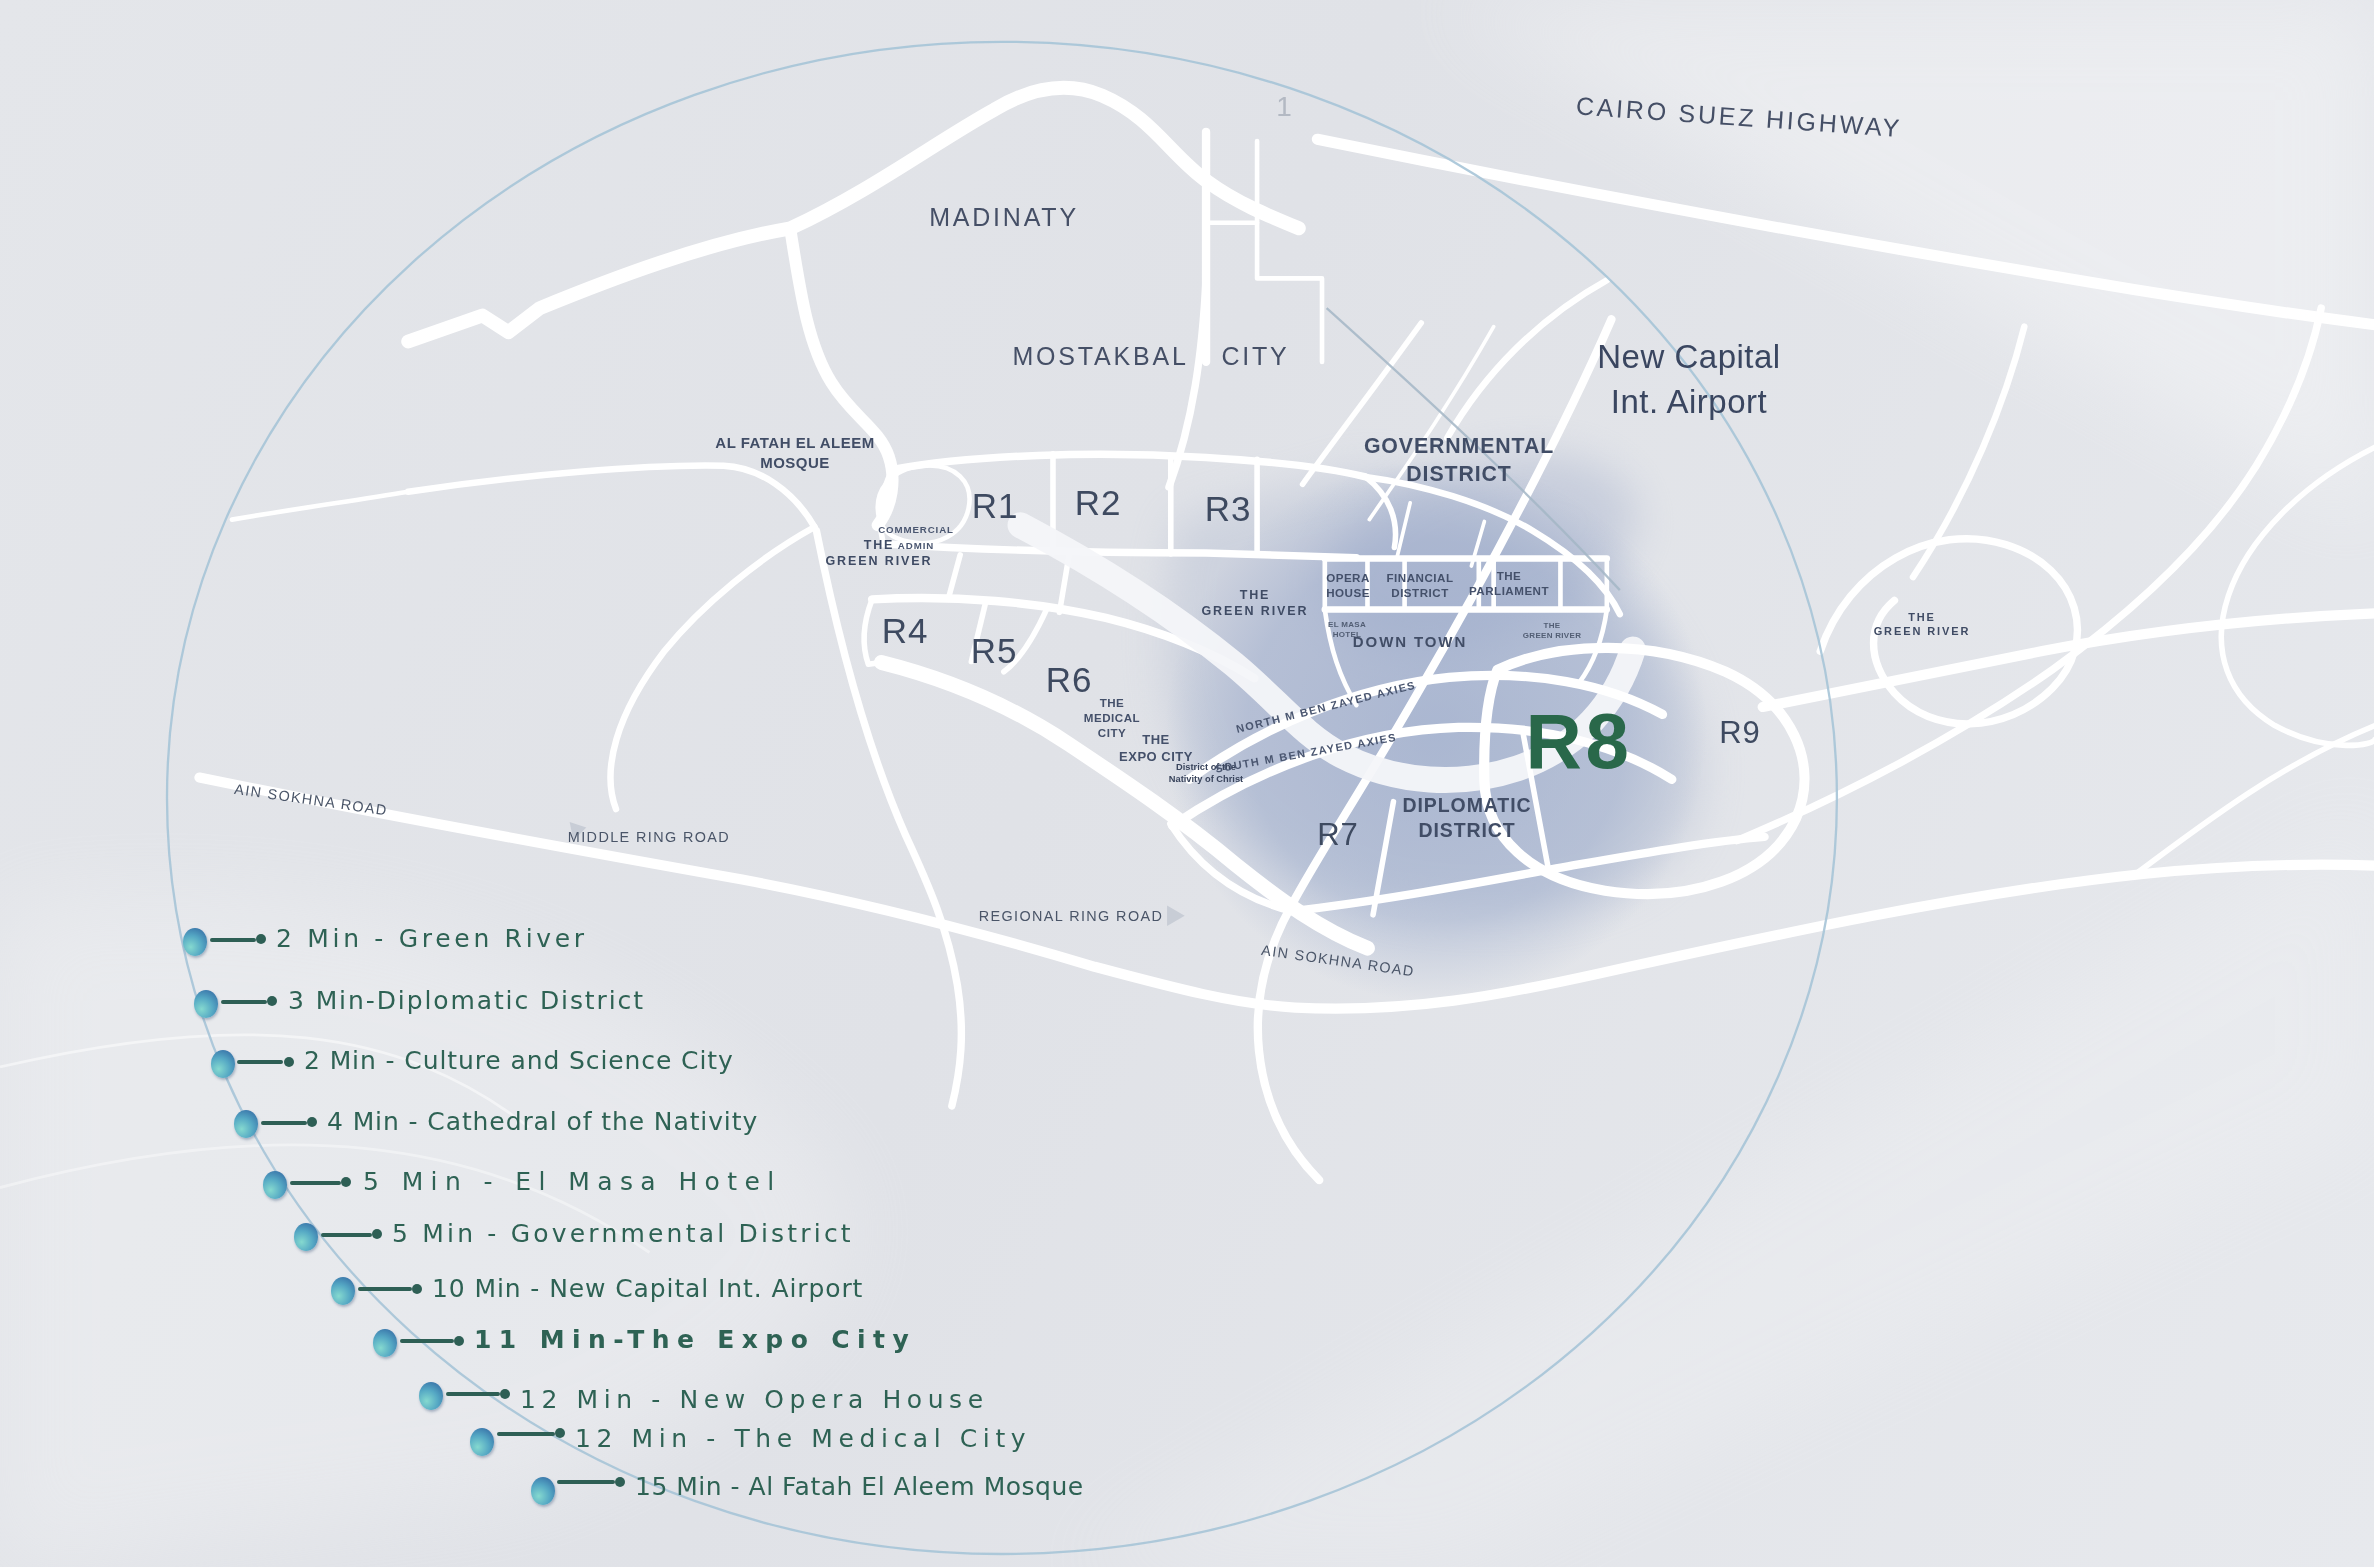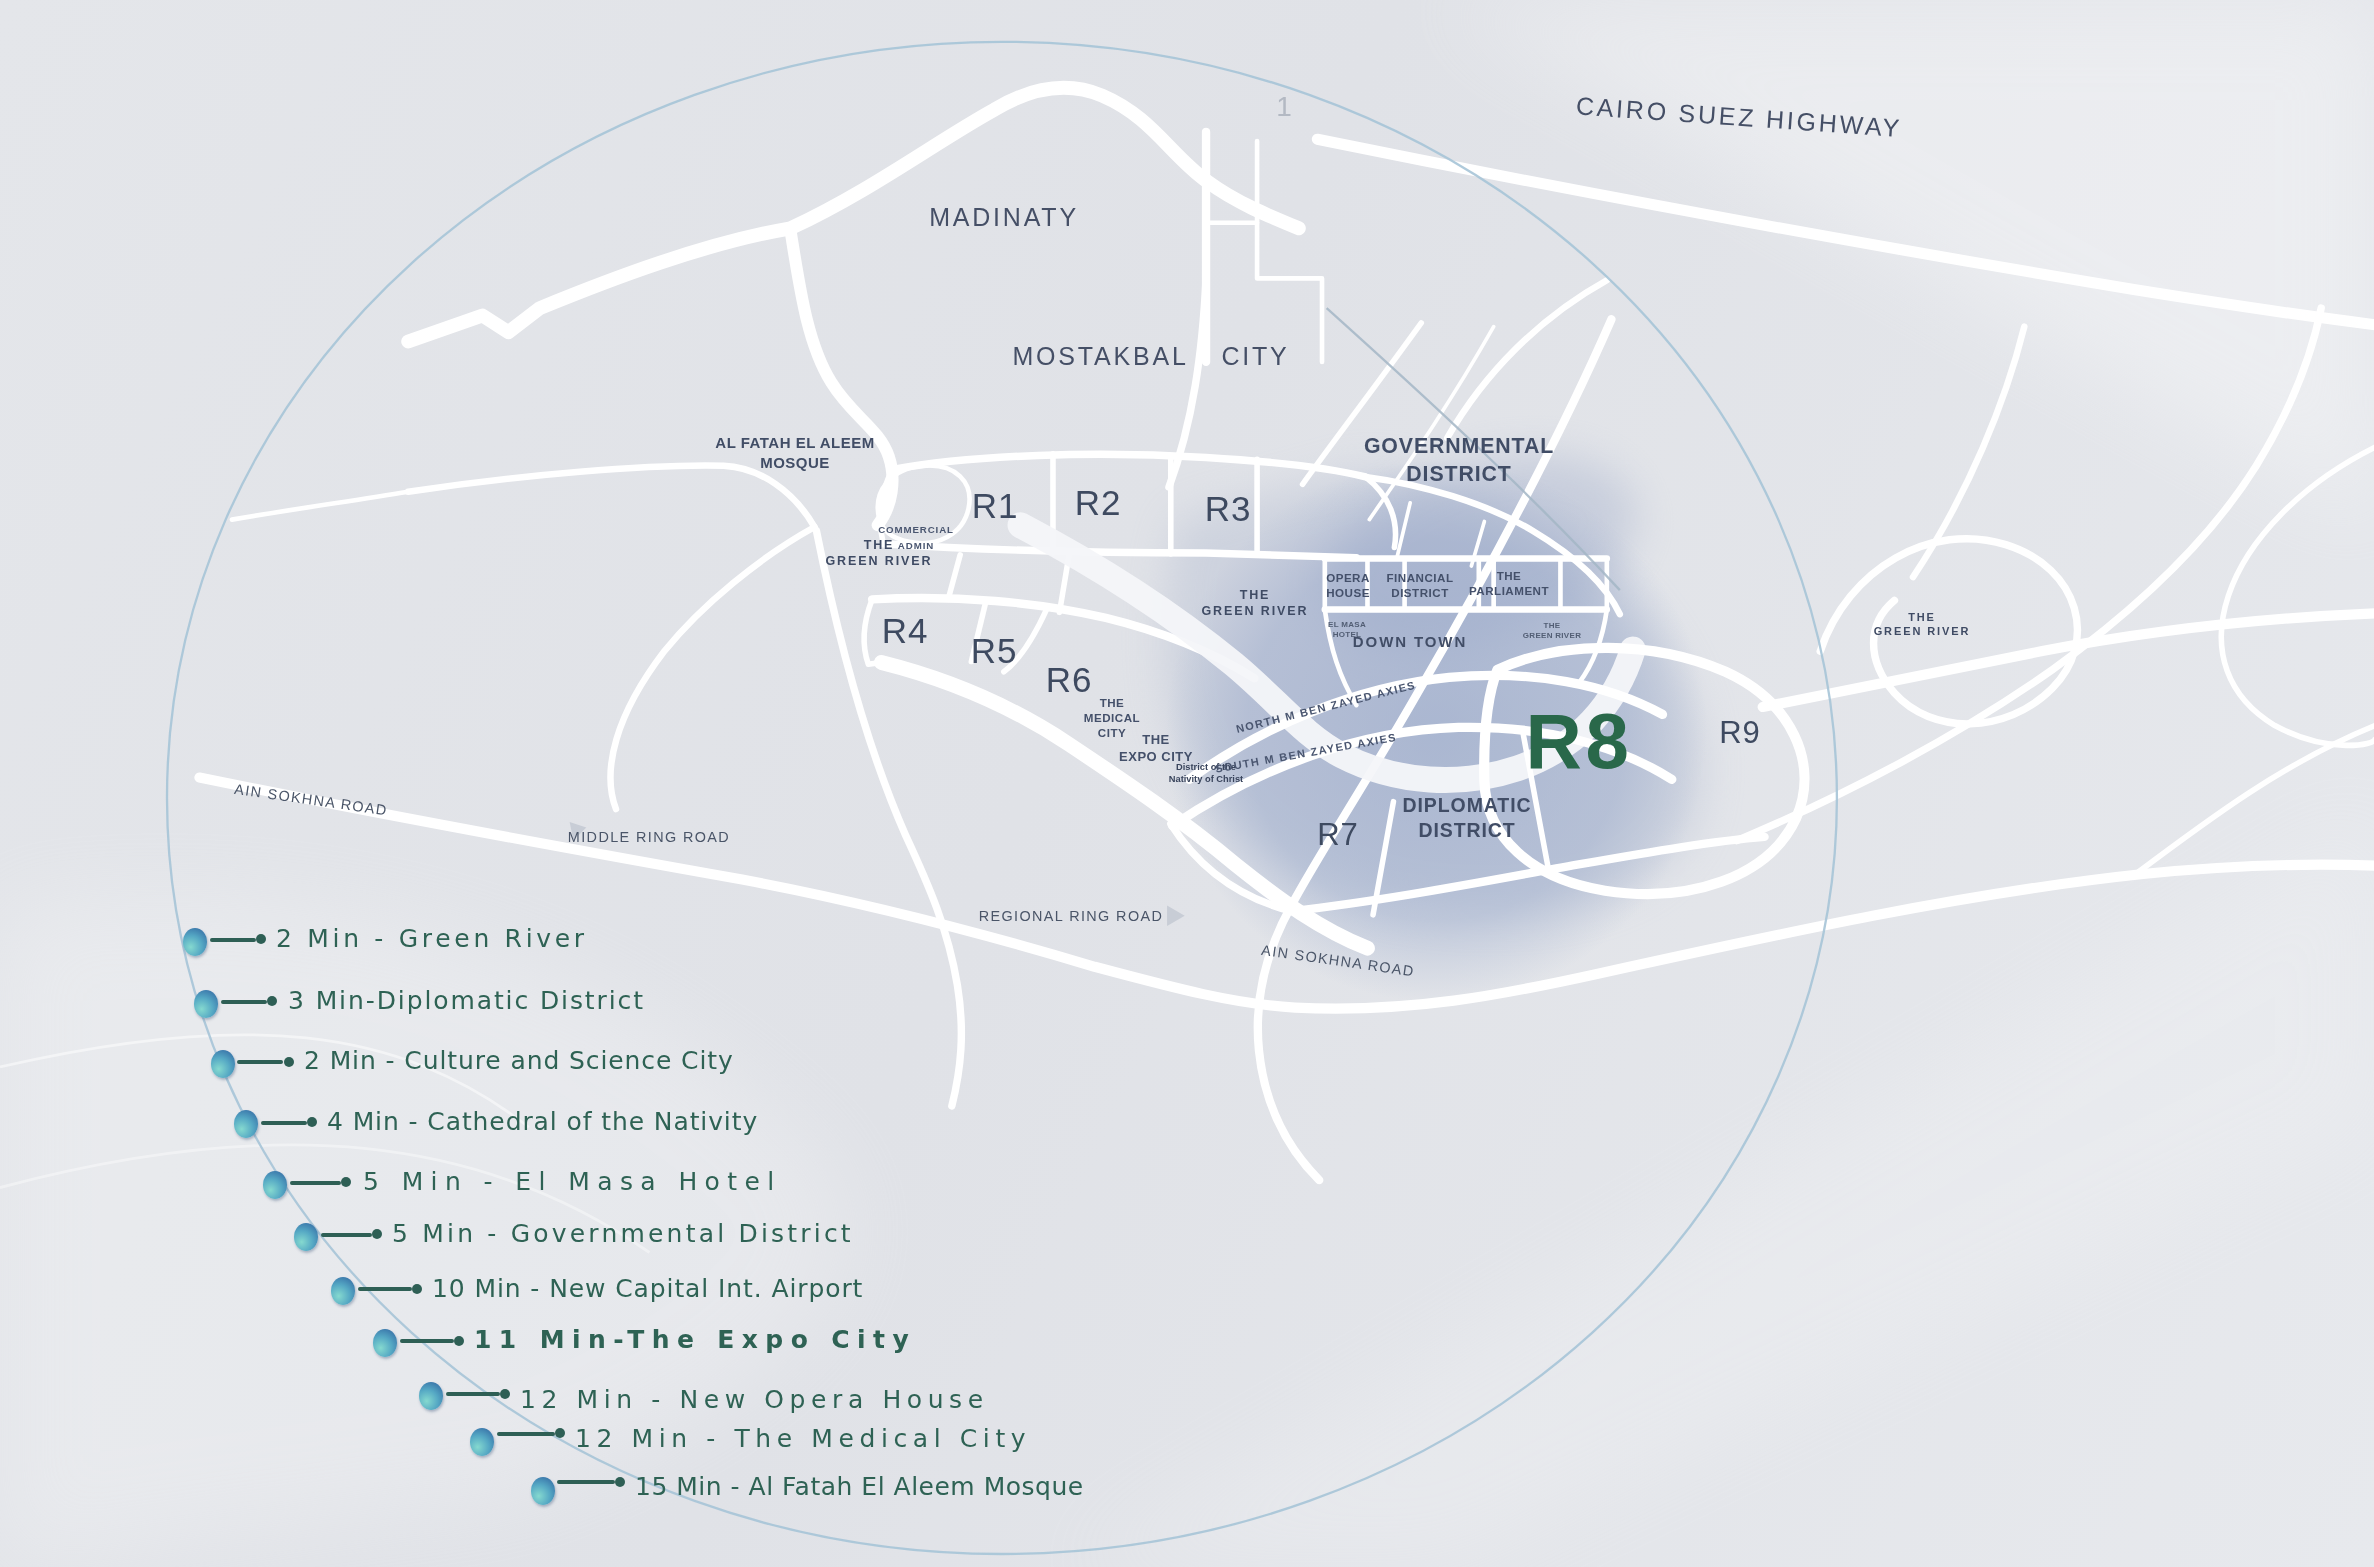--- a/index.html
+++ b/index.html
@@ -152,20 +152,24 @@
     <polygon points="614,886 632,892 618,906" fill="#c8cdd6"></polygon>
     <polygon points="1258,976 1277,987 1258,998" fill="#c8cdd6"></polygon>
   </svg>
 
   <div class="lbl marker1" style="left:1284px;top:107px;">1</div>
 
   <div class="lbl city" style="left:1739px;top:117px;transform:translate(-50%,-50%) rotate(4deg);">CAIRO SUEZ HIGHWAY</div>
   <div class="lbl city" style="left:1004px;top:217px;">MADINATY</div>
   <div class="lbl city" style="left:1151px;top:356px;word-spacing:24px;">MOSTAKBAL CITY</div>
 
+  <div class="lbl airportlab" style="left:1689px;top:380px;">
+    <div>New Capital</div>
+    <div>Int. Airport</div>
+  </div>
 
   <div class="lbl midlab" style="left:1459px;top:461px;">
     <div>GOVERNMENTAL</div>
     <div>DISTRICT</div>
   </div>
 
   <div class="lbl mosquelab" style="left:795px;top:452px;">
     <div>AL FATAH EL ALEEM</div>
     <div>MOSQUE</div>
   </div>

